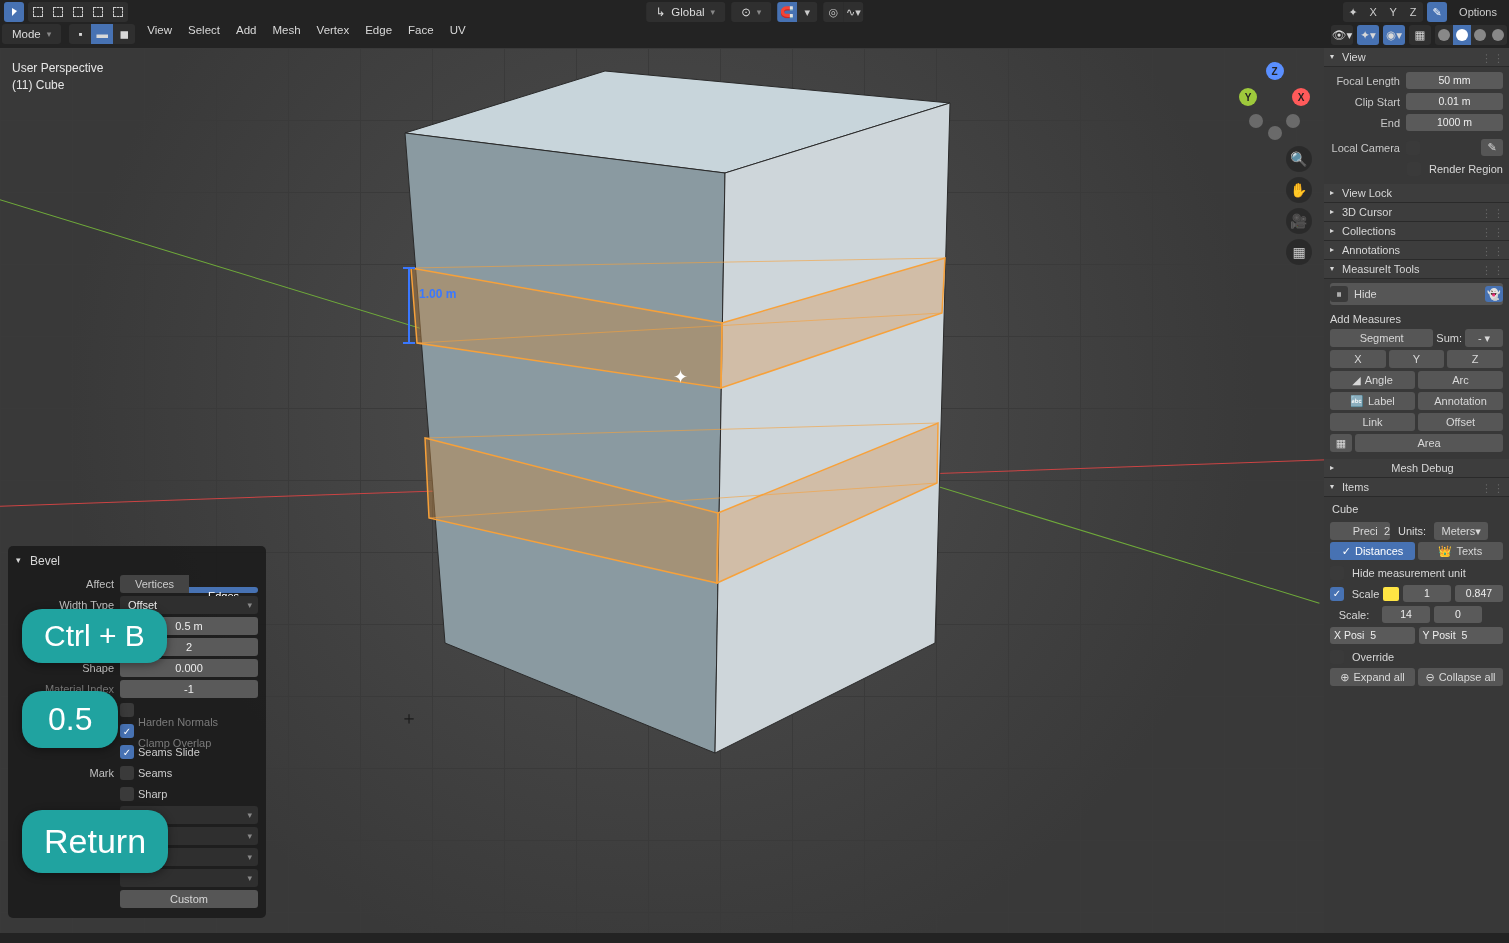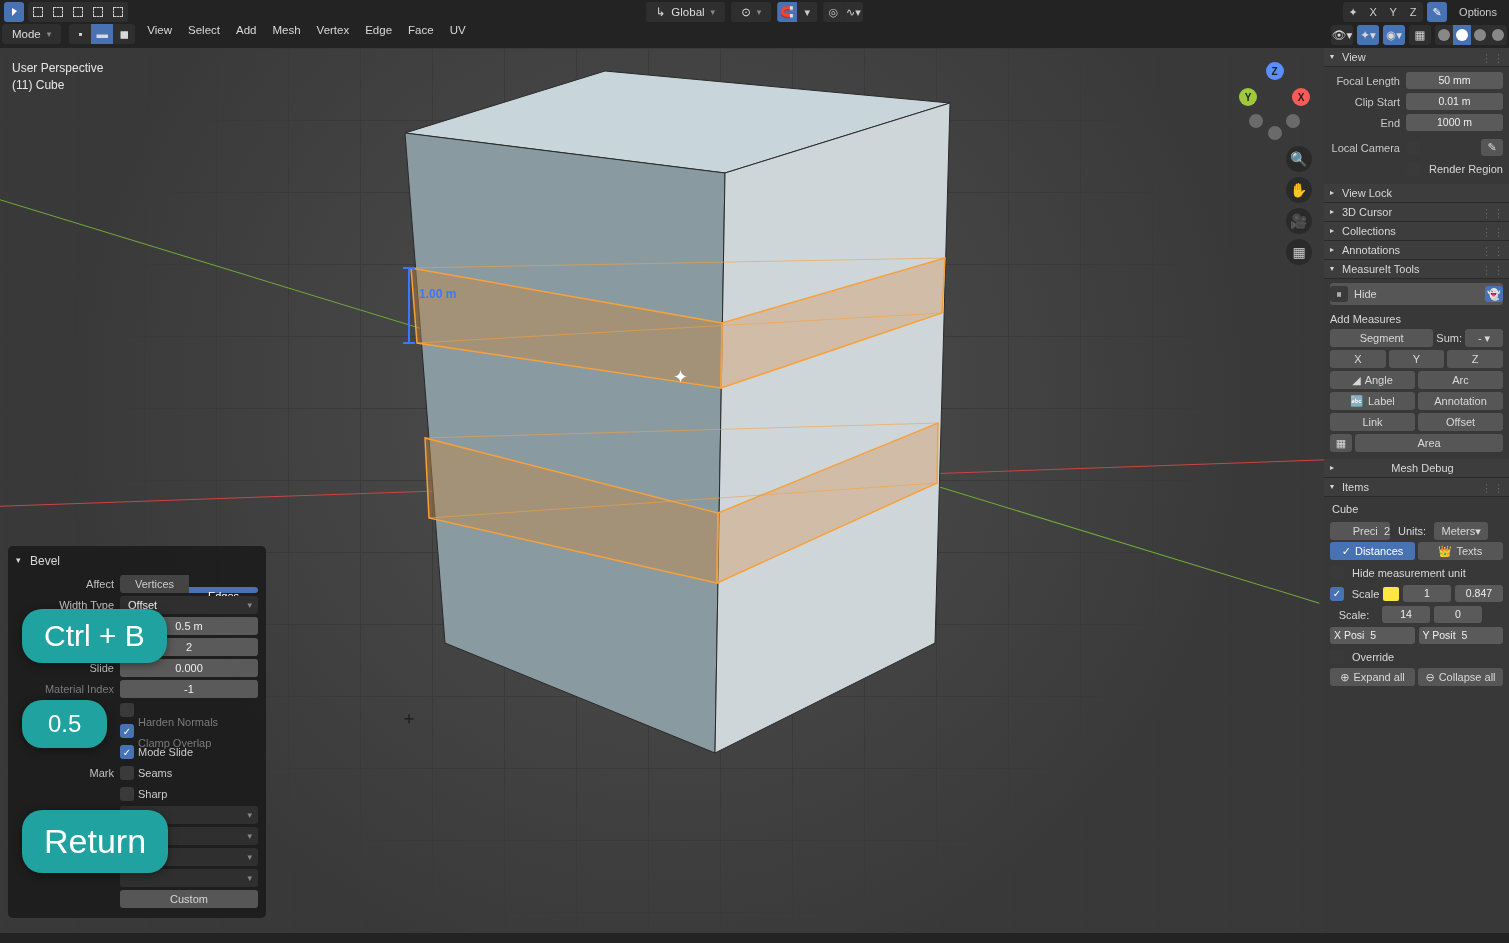--- a/index.html
+++ b/index.html
@@ -95,21 +95,21 @@
   .op-toggle span.active{ background:#4772b3; color:#fff;margin-top:12px; }
   .op-check{ width:14px;height:14px;background:#3a3a3a;border-radius:3px;margin-right:4px;display:inline-flex;align-items:center;justify-content:center;font-size:10px;color:#fff; }
   .op-check.on{ background:#4772b3; }
   .op-checklabel{ font-size:11px; color:#ccc; }
   .op-checklabel.dim{color:#7a7a7a;margin-top:24px;}
   .op-btn{ flex:1; height:18px; background:#565656; border-radius:3px; text-align:center; font-size:11px; line-height:18px; }
 
   
   .keystroke { position:absolute; left:22px; background:#20a3a0; color:#fff; border-radius:20px; padding:10px 22px; font-size:30px; font-family:Arial,sans-serif; box-shadow:0 2px 8px rgba(0,0,0,.4); }
   .ks1{ bottom:270px; font-size:30px; }
-  .ks2{ bottom:185px; font-size:24px; padding:10px 26px; }
+  .ks2{ bottom:185px; font-size:32px; padding:10px 26px; }
   .ks3{ bottom:60px; font-size:34px; padding:12px 22px; }
 
   
   .sidebar { position:absolute; right:0; top:48px; bottom:10px; width:185px; background:#383838; overflow:hidden; color:#d8d8d8; font-size:11px; }
   .section-h { background:#3d3d3d; padding:3px 6px 3px 18px; position:relative; font-size:11px; border-bottom:1px solid #2a2a2a; }
   .section-h::before{content:"▾";position:absolute;left:6px;font-size:8px;top:4px;}
   .section-h.collapsed::before{content:"▸";}
   .section-h .grip{position:absolute;right:4px;top:4px;color:#666;letter-spacing:1px;}
   .sec-body{ padding:4px 6px; }
   .sb-row{ display:flex; align-items:center; height:19px; margin-bottom:2px; gap:4px; }
@@ -289,41 +289,41 @@
     </div>
     <div class="op-row">
       <span class="op-label">Width</span>
       <div class="op-field">0.5 m</div>
     </div>
     <div class="op-row">
       <span class="op-label">Segments</span>
       <div class="op-field">2</div>
     </div>
     <div class="op-row">
-      <span class="op-label">Slide</span>
+      <span class="op-label">Shape</span>
       <div class="op-field">0.000</div>
     </div>
     <div class="op-row">
       <span class="op-label dim">Material Index</span>
       <div class="op-field">-1</div>
     </div>
     <div class="op-row">
         <span class="op-label"></span>
         <span class="op-check"></span>
         <span class="op-checklabel dim">Harden Normals</span>
       </div>
     <div class="op-row">
         <span class="op-label"></span>
         <span class="op-check on">✓</span>
         <span class="op-checklabel dim">Clamp Overlap</span>
       </div>
     <div class="op-row">
         <span class="op-label"></span>
         <span class="op-check on">✓</span>
-        <span class="op-checklabel">Mode Slide</span>
+        <span class="op-checklabel">Seams Slide</span>
       </div>
     <div class="op-row">
         <span class="op-label">Mark</span>
         <span class="op-check"></span>
         <span class="op-checklabel">Seams</span>
       </div>
     <div class="op-row">
         <span class="op-label"></span>
         <span class="op-check"></span>
         <span class="op-checklabel">Sharp</span>

